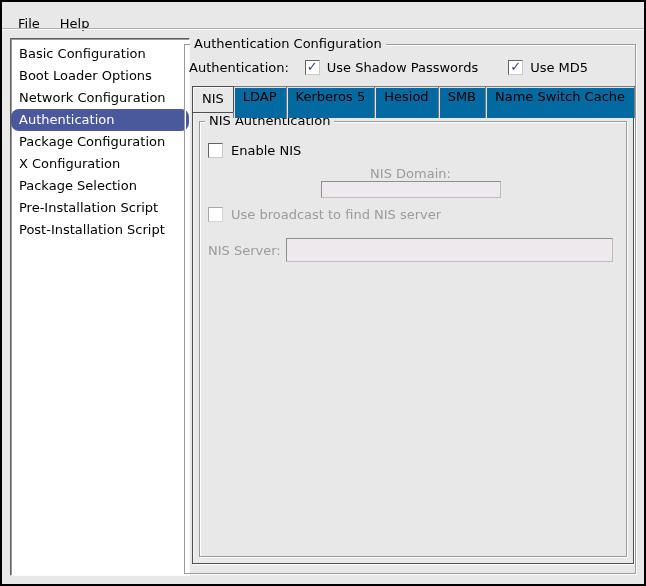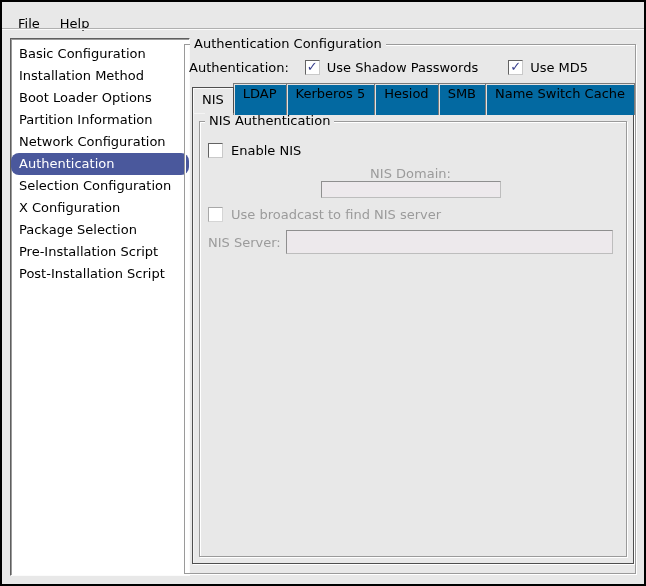--- a/index.html
+++ b/index.html
@@ -57,21 +57,21 @@
     display:inline-flex;align-items:center;justify-content:center;
     margin-right:7px;cursor:default;
   }
   .checkbox .check{
     color:#39408e;font-size:13px;font-weight:bold;line-height:1;
     transform:translateY(-1px);
   }
   .checkbox.disabled{border-color:#a8a8a8 #d5d5d5 #d5d5d5 #a8a8a8;}
   
   .notebook{position:absolute;left:190px;top:84px;width:442px;height:478px;}
-  .tabs{display:flex;align-items:center;height:26px;position:relative;z-index:2;}
+  .tabs{display:flex;align-items:flex-start;height:26px;position:relative;z-index:2;}
   .tab{
     height:32px;line-height:20px;padding:0 9px;font-size:13px;color:#000;
     background:#0369a1;border:1px solid #7a7a7a;border-bottom:none;
     box-shadow:inset 1px 1px 0 #e2e2e2;
     margin-right:-1px;cursor:default;white-space:nowrap;
   }
   .tab.active{
     height:26px;line-height:24px;background:#e8e8e8;
     border-color:#4e4e4e;box-shadow:inset 1px 1px 0 #fafafa;
     margin-bottom:-1px;position:relative;z-index:3;
@@ -82,21 +82,21 @@
     box-shadow:1px 1px 0 #ffffff, inset 1px 1px 0 #f4f4f4;
   }
   .nis-frame{left:6px;top:8px;width:428px;height:436px;}
   .field-row{
     position:absolute;left:8px;right:8px;height:24px;
     display:flex;align-items:center;font-size:13px;
   }
   .row-enable{top:16px;}
   .row-domain{top:44px;flex-direction:column;}
   .row-broadcast{top:80px;}
-  .row-server{top:108px;}
+  .row-server{top:116px;}
   .dim{color:#9b9b9b;}
   .field-label{margin-right:5px;white-space:nowrap;}
   .text-input{
     flex:1;height:24px;margin-right:5px;
     background:#ede9ec;color:#9b9b9b;font-size:13px;padding:0 4px;
     border:1px solid;border-color:#8f8f8f #bdbdbd #bdbdbd #8f8f8f;
     outline:none;
   }
   .cb-label{font-size:13px;white-space:nowrap;}
 </style>
@@ -106,26 +106,24 @@
 <div class="window">
 
   <div class="menubar">
     <div class="menu-item"><span class="accel">F</span><span>ile</span></div>
     <div class="menu-item"><span class="accel">H</span><span>elp</span></div>
   </div>
   <div class="menubar-sep"></div>
 
   <div class="sidebar">
     <div class="side-item">Basic Configuration</div>
-    <div class="side-item">Installation Method</div>
     <div class="side-item">Boot Loader Options</div>
-    <div class="side-item">Partition Information</div>
     <div class="side-item">Network Configuration</div>
     <div class="side-item selected">Authentication</div>
-    <div class="side-item">Selection Configuration</div>
+    <div class="side-item">Package Configuration</div>
     <div class="side-item">X Configuration</div>
     <div class="side-item">Package Selection</div>
     <div class="side-item">Pre-Installation Script</div>
     <div class="side-item">Post-Installation Script</div>
   </div>
 
   <div class="frame" style="left:182px;top:42px;width:452px;height:530px;">
     <span class="frame-label">Authentication Configuration</span>
 
     <div class="auth-row">

